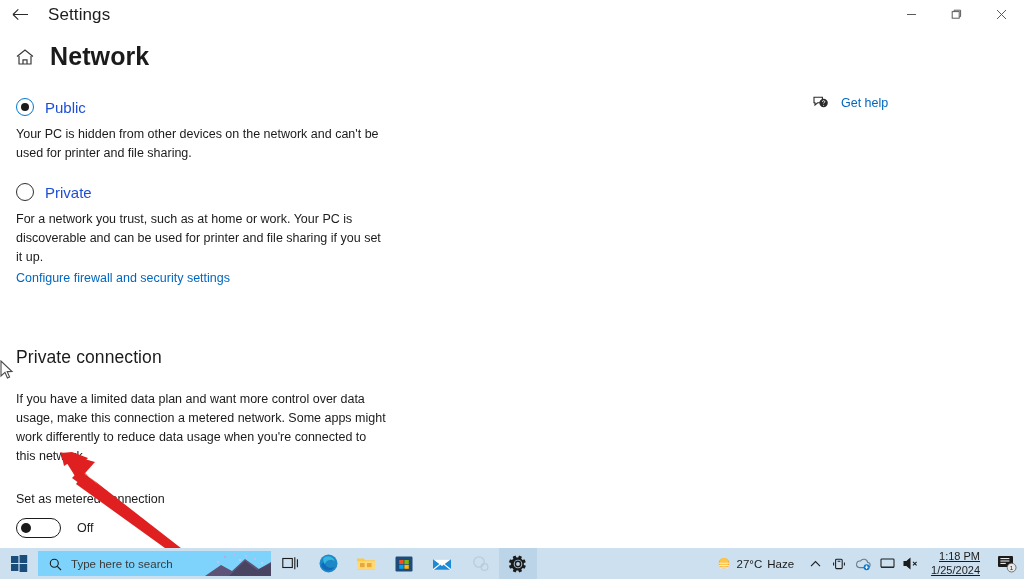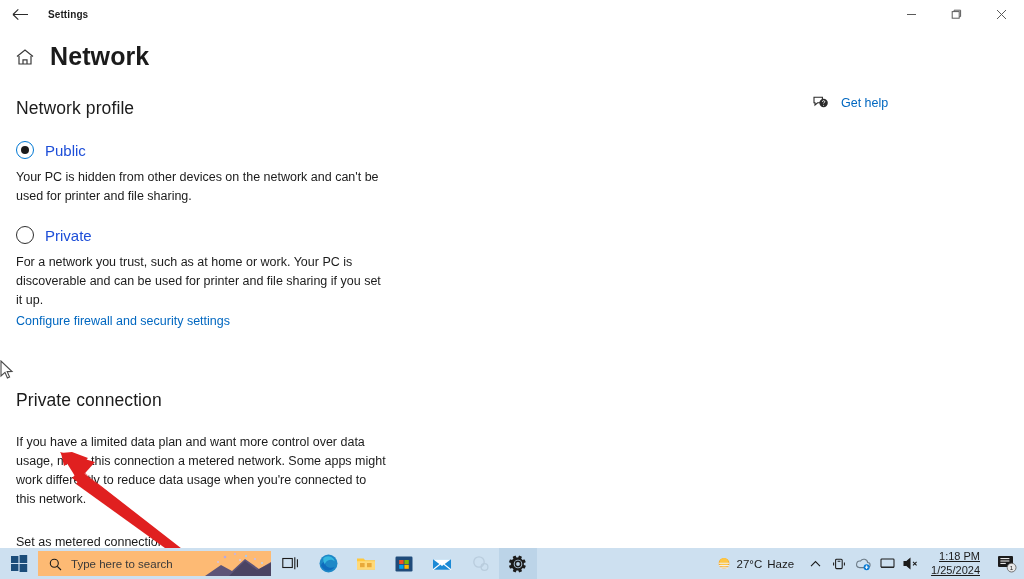--- a/index.html
+++ b/index.html
@@ -15,21 +15,21 @@
   .titlebar {
     position: absolute; top: 0; left: 0; width: 1024px; height: 29px;
     background: #ffffff; display: flex; align-items: center;
   }
   .tb-back {
     width: 40px; height: 29px; display: flex; align-items: center; justify-content: center;
     color: #2b2b2b;
   }
   .tb-back svg { display: block; }
   .tb-title {
-    font-size: 10px; color: #1d1d1d; margin-left: 8px; letter-spacing: .1px; font-weight: bold;
+    font-size: 17px; color: #1d1d1d; margin-left: 8px; letter-spacing: .1px;
   }
   .tb-spacer { flex: 1; }
   .winbtn {
     width: 45px; height: 29px; display: flex; align-items: center; justify-content: center;
     color: #5a5a5a;
   }
   .winbtn svg { display: block; }
 
   
   .topstrip {
@@ -111,21 +111,21 @@
 
   
   .taskbar {
     position: absolute; left: 0; bottom: 0; width: 1024px; height: 31px;
     background: #cde0f0; display: flex; align-items: center;
   }
   .start-btn {
     width: 38px; height: 31px; display: flex; align-items: center; justify-content: center;
   }
   .search-box {
-    width: 233px; height: 25px; background: #fdba74;
+    width: 233px; height: 25px; background: #7dd3fc;
     display: flex; align-items: center; gap: 9px; padding-left: 11px;
     position: relative; overflow: hidden; flex: 0 0 auto;
   }
   .search-icon { width: 13px; height: 13px; color: #1b1b1b; flex: 0 0 auto; }
   .search-ph { font-size: 11.5px; color: #3a3a3a; }
   .search-art {
     position: absolute; right: 0; bottom: 0; width: 66px; height: 25px;
   }
   .tb-icons { display: flex; align-items: center; }
   .tb-icon {
@@ -196,21 +196,20 @@
         <circle cx="11.6" cy="9" r="4.2" fill="#2b2b2b" stroke="none"></circle>
         <path d="M10.4 7.8c0-.7.6-1.2 1.2-1.2s1.2.5 1.2 1.2c0 .8-1.2.8-1.2 1.7" stroke="#fff" stroke-width=".9"></path>
         <circle cx="11.6" cy="11.3" r=".5" fill="#fff" stroke="none"></circle>
       </svg>
     </span>
     <span class="gh-label">Get help</span>
   </div>
 
   <div class="content">
 
-    <h2 class="section" style="margin-bottom:22px;">Network profile</h2>
 
     
     <div class="radio-row" style="margin-bottom:9px;">
       <span class="radio checked"></span>
       <span class="radio-label">Public</span>
     </div>
     <p class="desc" style="margin-bottom:20px;">Your PC is hidden from other devices on the network and can't be used for printer and file sharing.</p>
 
     
     <div class="radio-row" style="margin-bottom:9px;">

